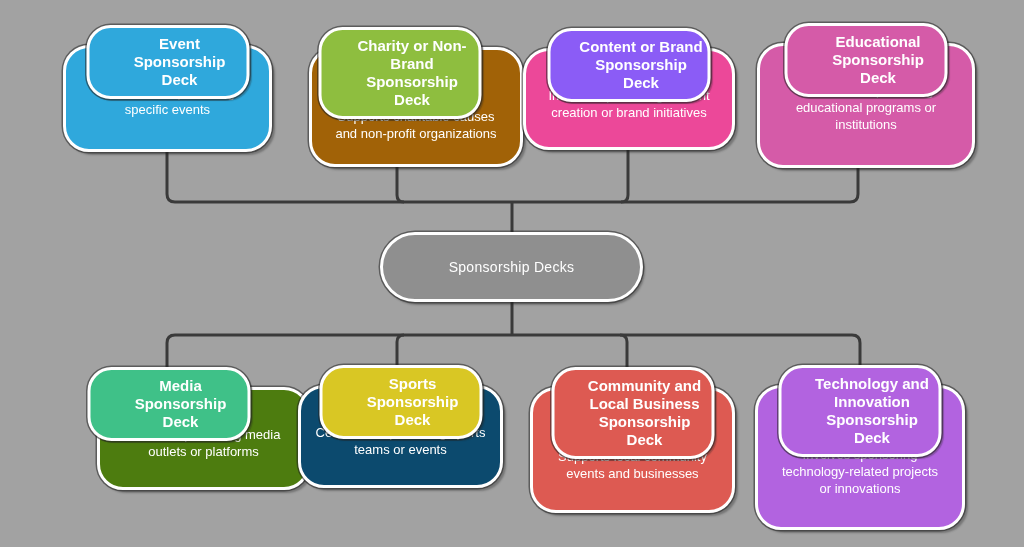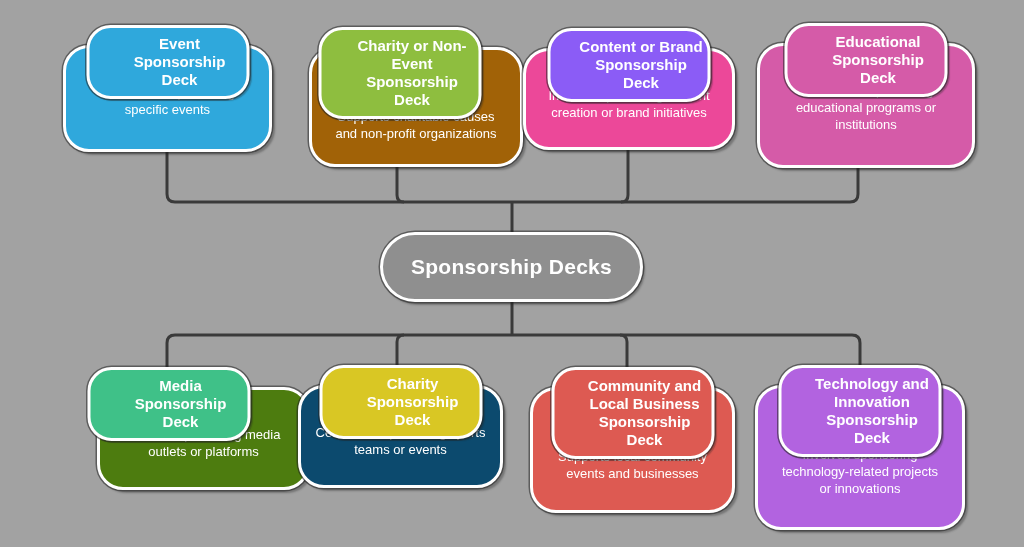--- a/index.html
+++ b/index.html
@@ -32,21 +32,21 @@
   .desc{
     color:#fff;font-size:13px;line-height:17px;text-align:center;
     white-space:pre-line;padding:0 2px;
   }
   .center-node{
     position:absolute;left:380px;top:232px;width:263px;height:70px;z-index:2;
     box-sizing:border-box;border:3px solid #fff;border-radius:35px;
     box-shadow:0 0 0 1.5px rgba(35,35,35,.55),2px 3px 2px rgba(35,35,35,.35);
     display:flex;align-items:center;justify-content:center;
   }
-  .center-label{color:#fff;font-weight:bold;font-size:21px;letter-spacing:.3px;text-align:right;}
+  .center-label{color:#fff;font-weight:normal;font-size:14px;letter-spacing:.3px;text-align:right;}
 </style>
 </head>
 <body>
 
 <div class="stage" style="background-color: rgb(162, 162, 162);">
 
   <svg class="wires" width="1024" height="547" viewBox="0 0 1024 547">
     <g fill="none" stroke-width="3" style="stroke: rgb(58, 58, 58);">
       <path d="M 167 146 L 167 194 Q 167 202 175 202 L 850 202 Q 858 202 858 194 L 858 162"></path>
       <path d="M 397 160 L 397 195 Q 397 202 404 202"></path>
@@ -70,21 +70,21 @@
     </div>
   </div>
 
   <div class="node pt3" style="left:293px;top:47px;width:214px;height:120px;">
     <div class="body" style="background-color: #a16207; margin-left: 16px;">
       <div class="desc">Supports charitable causes
 and non-profit organizations</div>
     </div>
     <div class="pill" style="background-color: rgb(142, 190, 63);">
       <div class="title">Charity or Non-
-Event
+Brand
 Sponsorship Deck</div>
     </div>
   </div>
 
   <div class="node pt2" style="left:523px;top:48px;width:212px;height:102px;">
     <div class="body" style="background-color: #ec4899;">
       <div class="desc">Involves sponsoring content
 creation or brand initiatives</div>
     </div>
     <div class="pill" style="background-color: #8b5cf6;">
@@ -119,21 +119,21 @@
 Sponsorship Deck</div>
     </div>
   </div>
 
   <div class="node pt2" style="left:298px;top:385px;width:205px;height:103px;">
     <div class="body" style="background-color: #0c4a6e;">
       <div class="desc">Centers on sponsoring sports
 teams or events</div>
     </div>
     <div class="pill" style="background-color: rgb(217, 199, 36);">
-      <div class="title">Charity
+      <div class="title">Sports
 Sponsorship Deck</div>
     </div>
   </div>
 
   <div class="node pt3" style="left:530px;top:387px;width:205px;height:126px;">
     <div class="body" style="background-color: rgb(221, 90, 82);">
       <div class="desc">Supports local community
 events and businesses</div>
     </div>
     <div class="pill" style="background-color: rgb(221, 90, 82); align-items: flex-end;">

